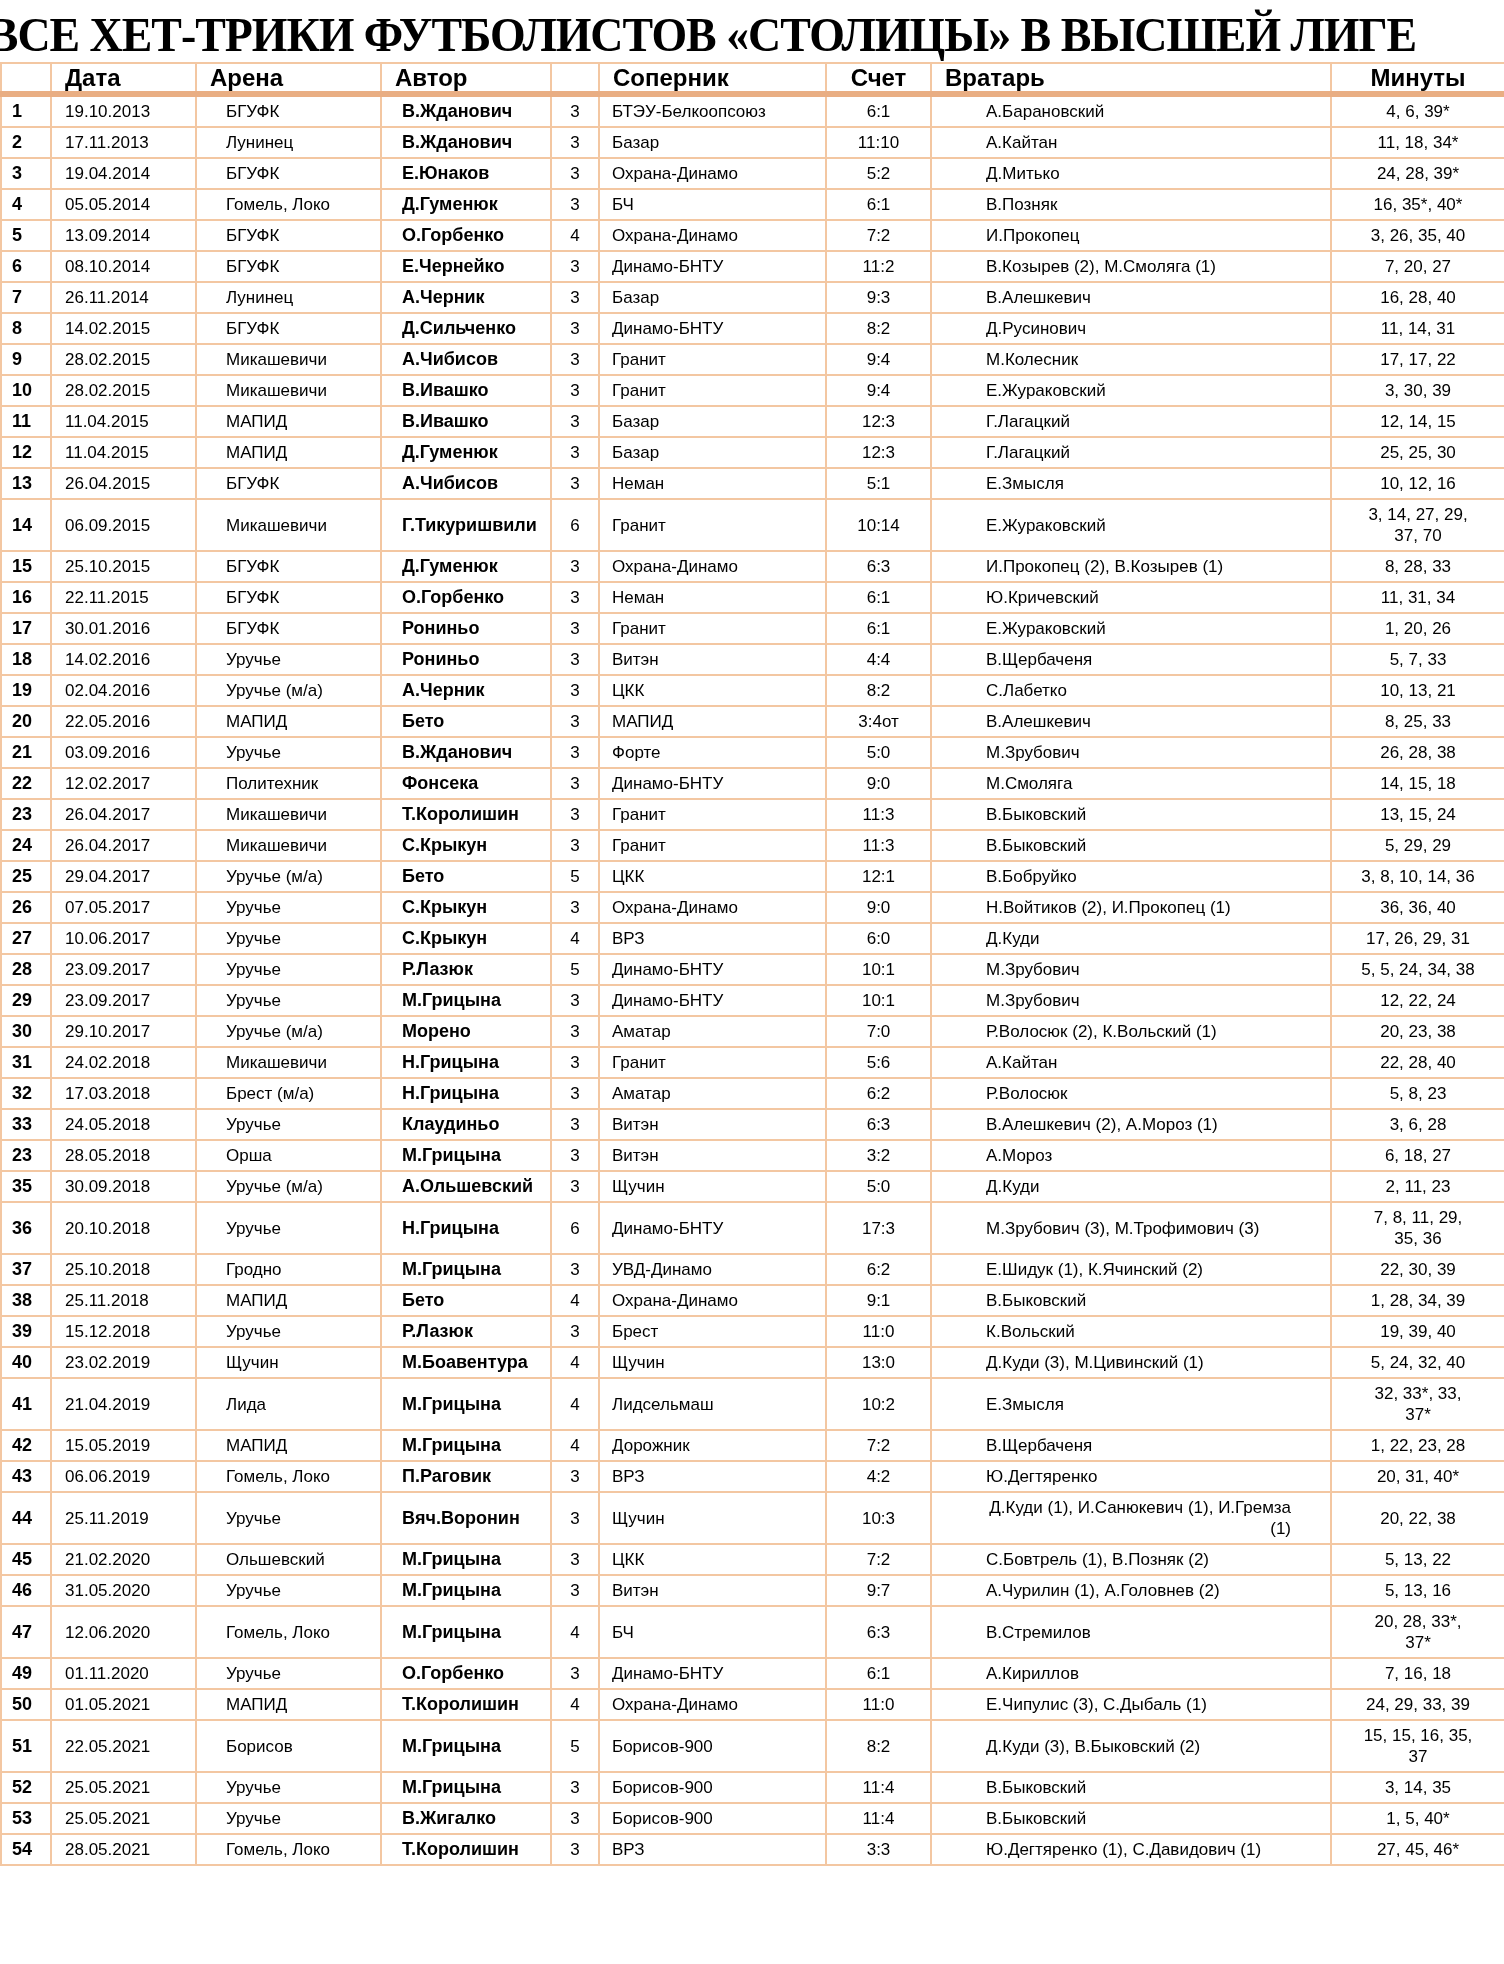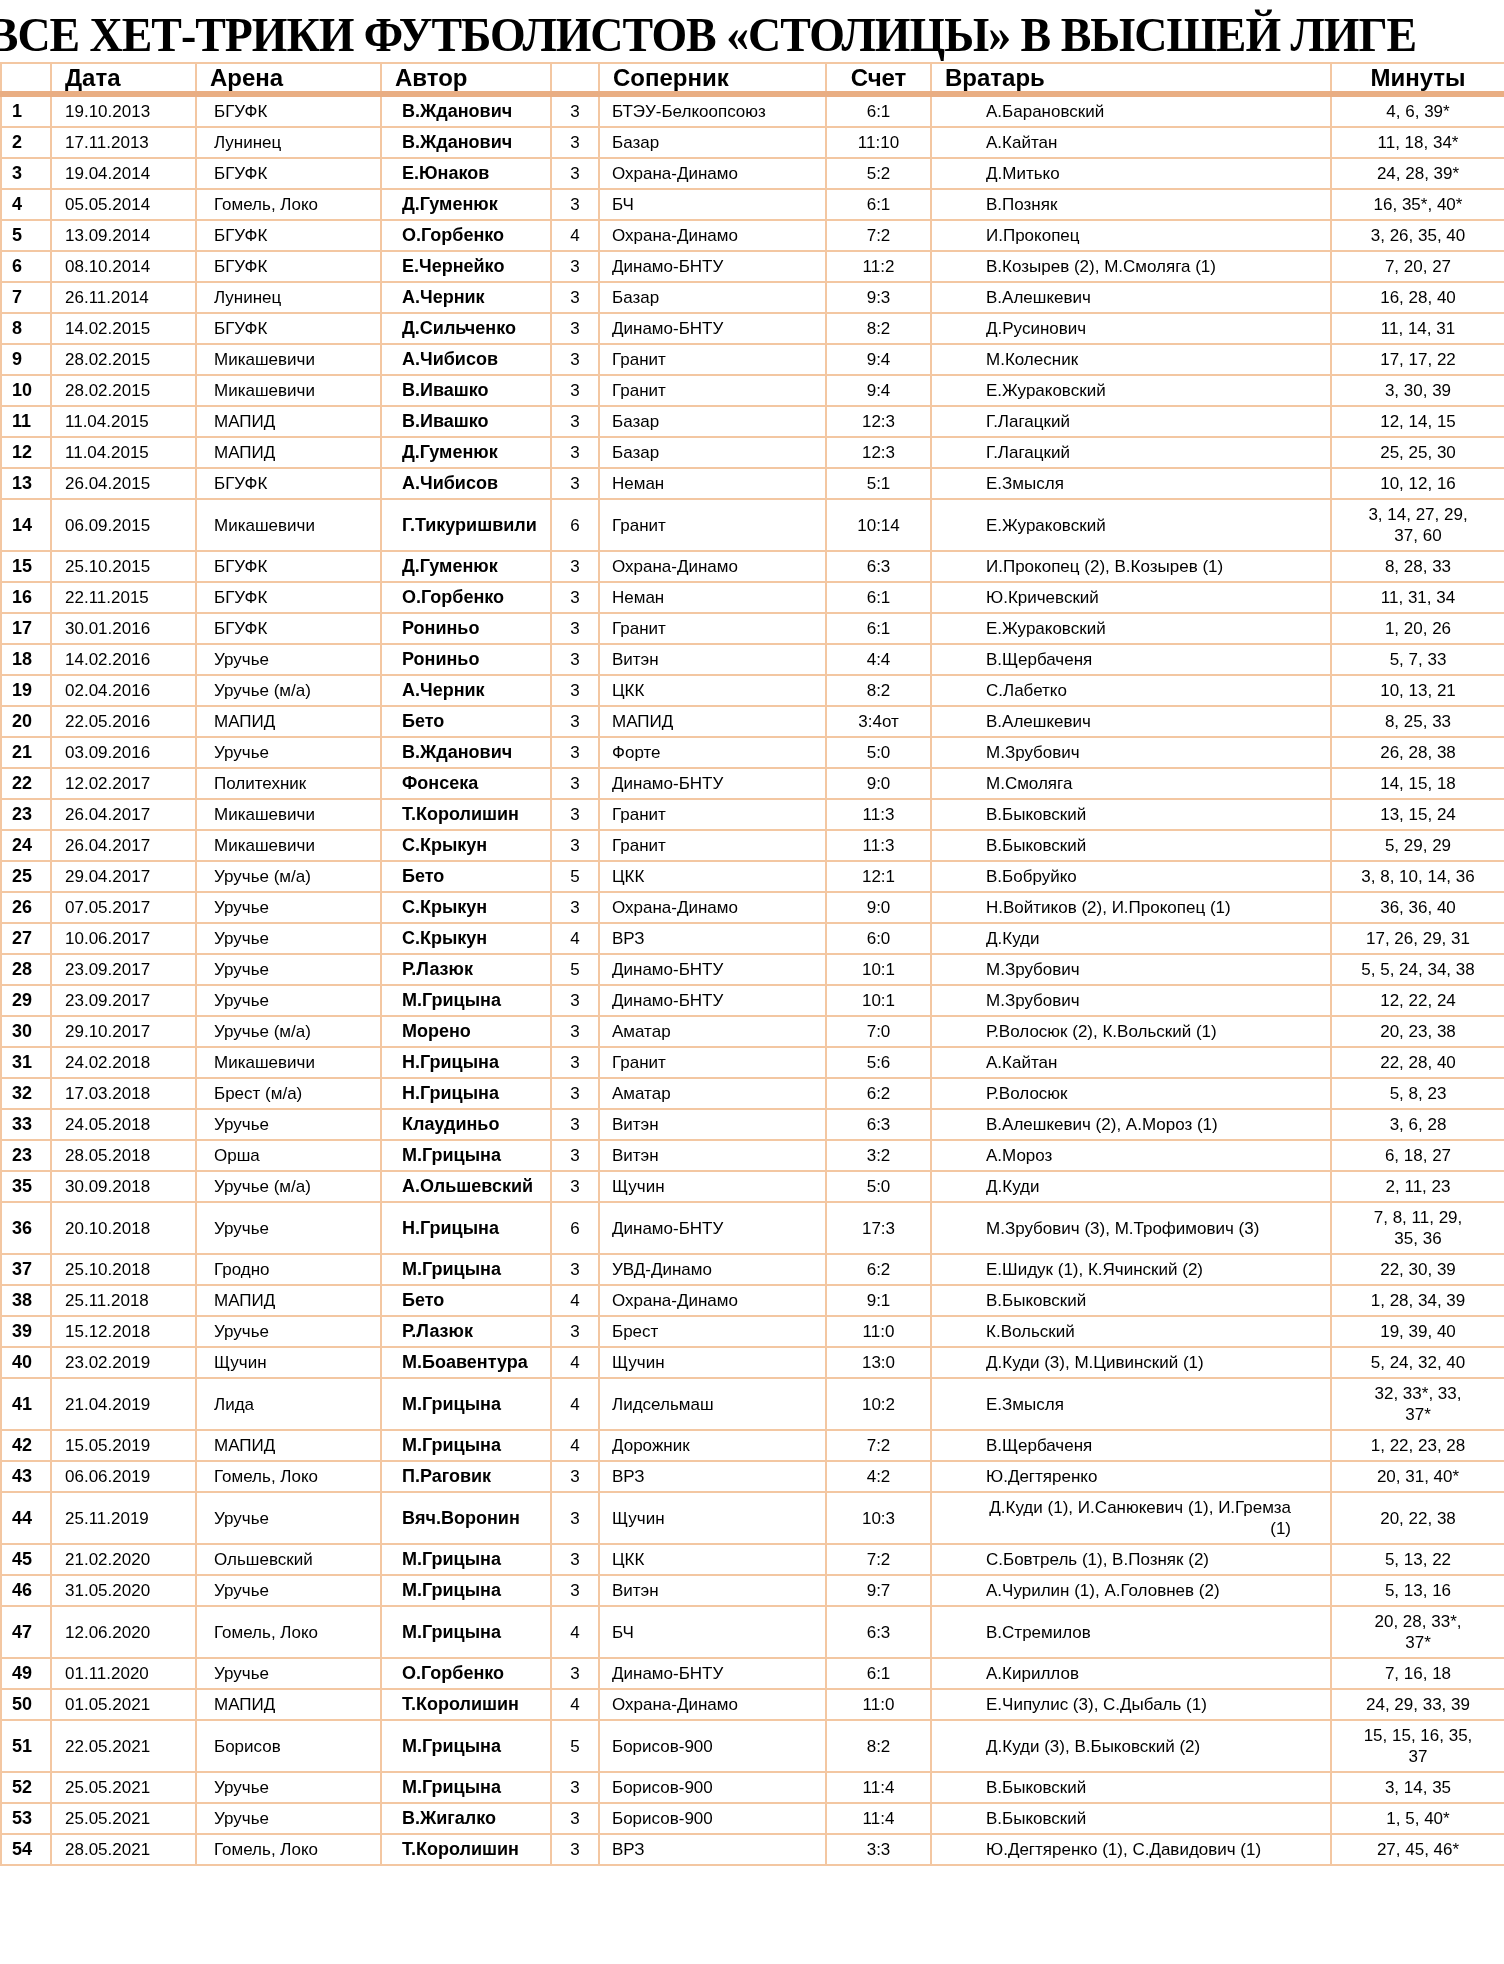--- a/index.html
+++ b/index.html
@@ -49,21 +49,21 @@
   thead th{
     font-weight:bold;
     text-align:left;
     padding:3px 6px 3px 13px;
     border-bottom:6px solid var(--band);
     font-size:24px;
   }
   thead th.center{text-align:center;padding-left:6px;}
   td.c-num{font-weight:bold;padding-left:10px;font-size:18px;}
   td.c-date{padding-left:13px;}
-  td.c-arena{padding-left:17px;}
+  td.c-arena{padding-left:29px;}
   td.c-author{font-weight:bold;padding-left:20px;font-size:18px;}
   td.c-goals{text-align:center;}
   td.c-opp{padding-left:12px;}
   td.c-score{text-align:center;}
   td.c-keeper{padding-left:12px;}
   td.c-min{text-align:center;}
   td .wrap-keeper{display:inline-block;max-width:305px;text-align:right;margin-left:42px;}
   td .wrap-min{display:inline-block;max-width:114px;}
 </style>
 </head>
@@ -243,21 +243,21 @@
         </tr>
         <tr>
           <td class="c-num">14</td>
           <td class="c-date">06.09.2015</td>
           <td class="c-arena">Микашевичи</td>
           <td class="c-author">Г.Тикуришвили</td>
           <td class="c-goals">6</td>
           <td class="c-opp">Гранит</td>
           <td class="c-score">10:14</td>
           <td class="c-keeper"><span class="wrap-keeper">Е.Жураковский</span></td>
-          <td class="c-min"><span class="wrap-min">3, 14, 27, 29, 37, 60</span></td>
+          <td class="c-min"><span class="wrap-min">3, 14, 27, 29, 37, 70</span></td>
         </tr>
         <tr>
           <td class="c-num">15</td>
           <td class="c-date">25.10.2015</td>
           <td class="c-arena">БГУФК</td>
           <td class="c-author">Д.Гуменюк</td>
           <td class="c-goals">3</td>
           <td class="c-opp">Охрана-Динамо</td>
           <td class="c-score">6:3</td>
           <td class="c-keeper"><span class="wrap-keeper">И.Прокопец (2), В.Козырев (1)</span></td>

